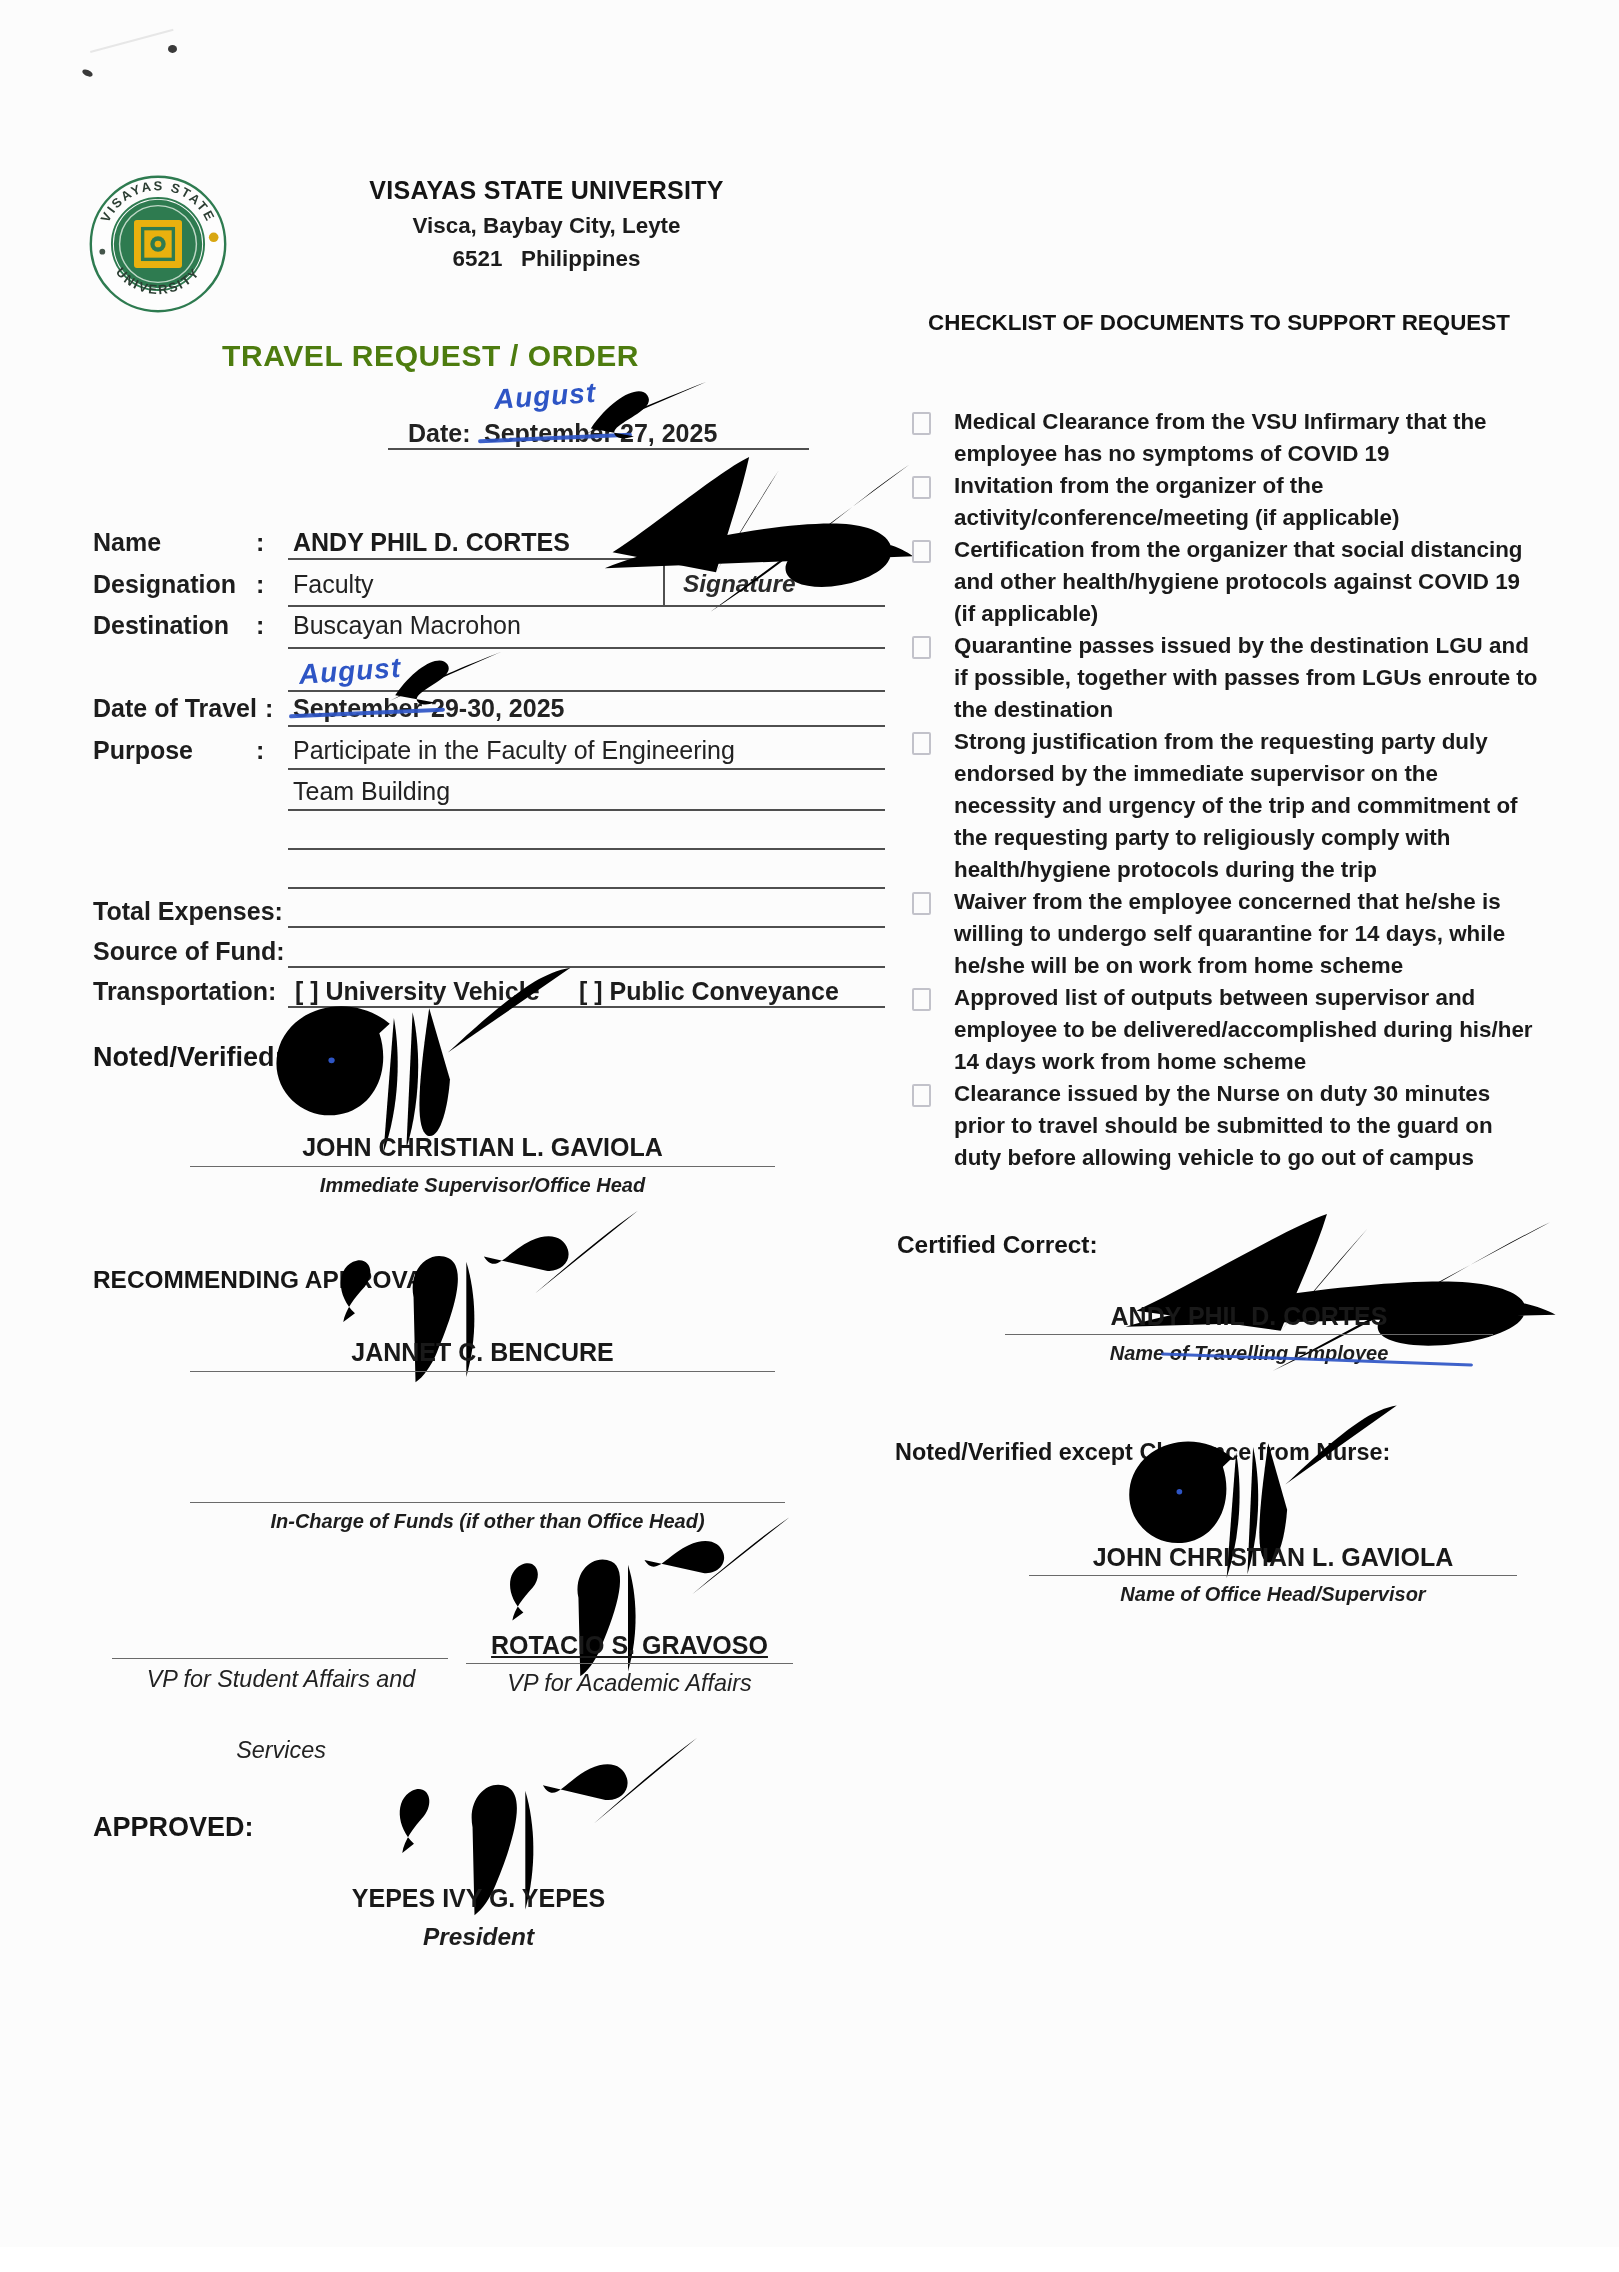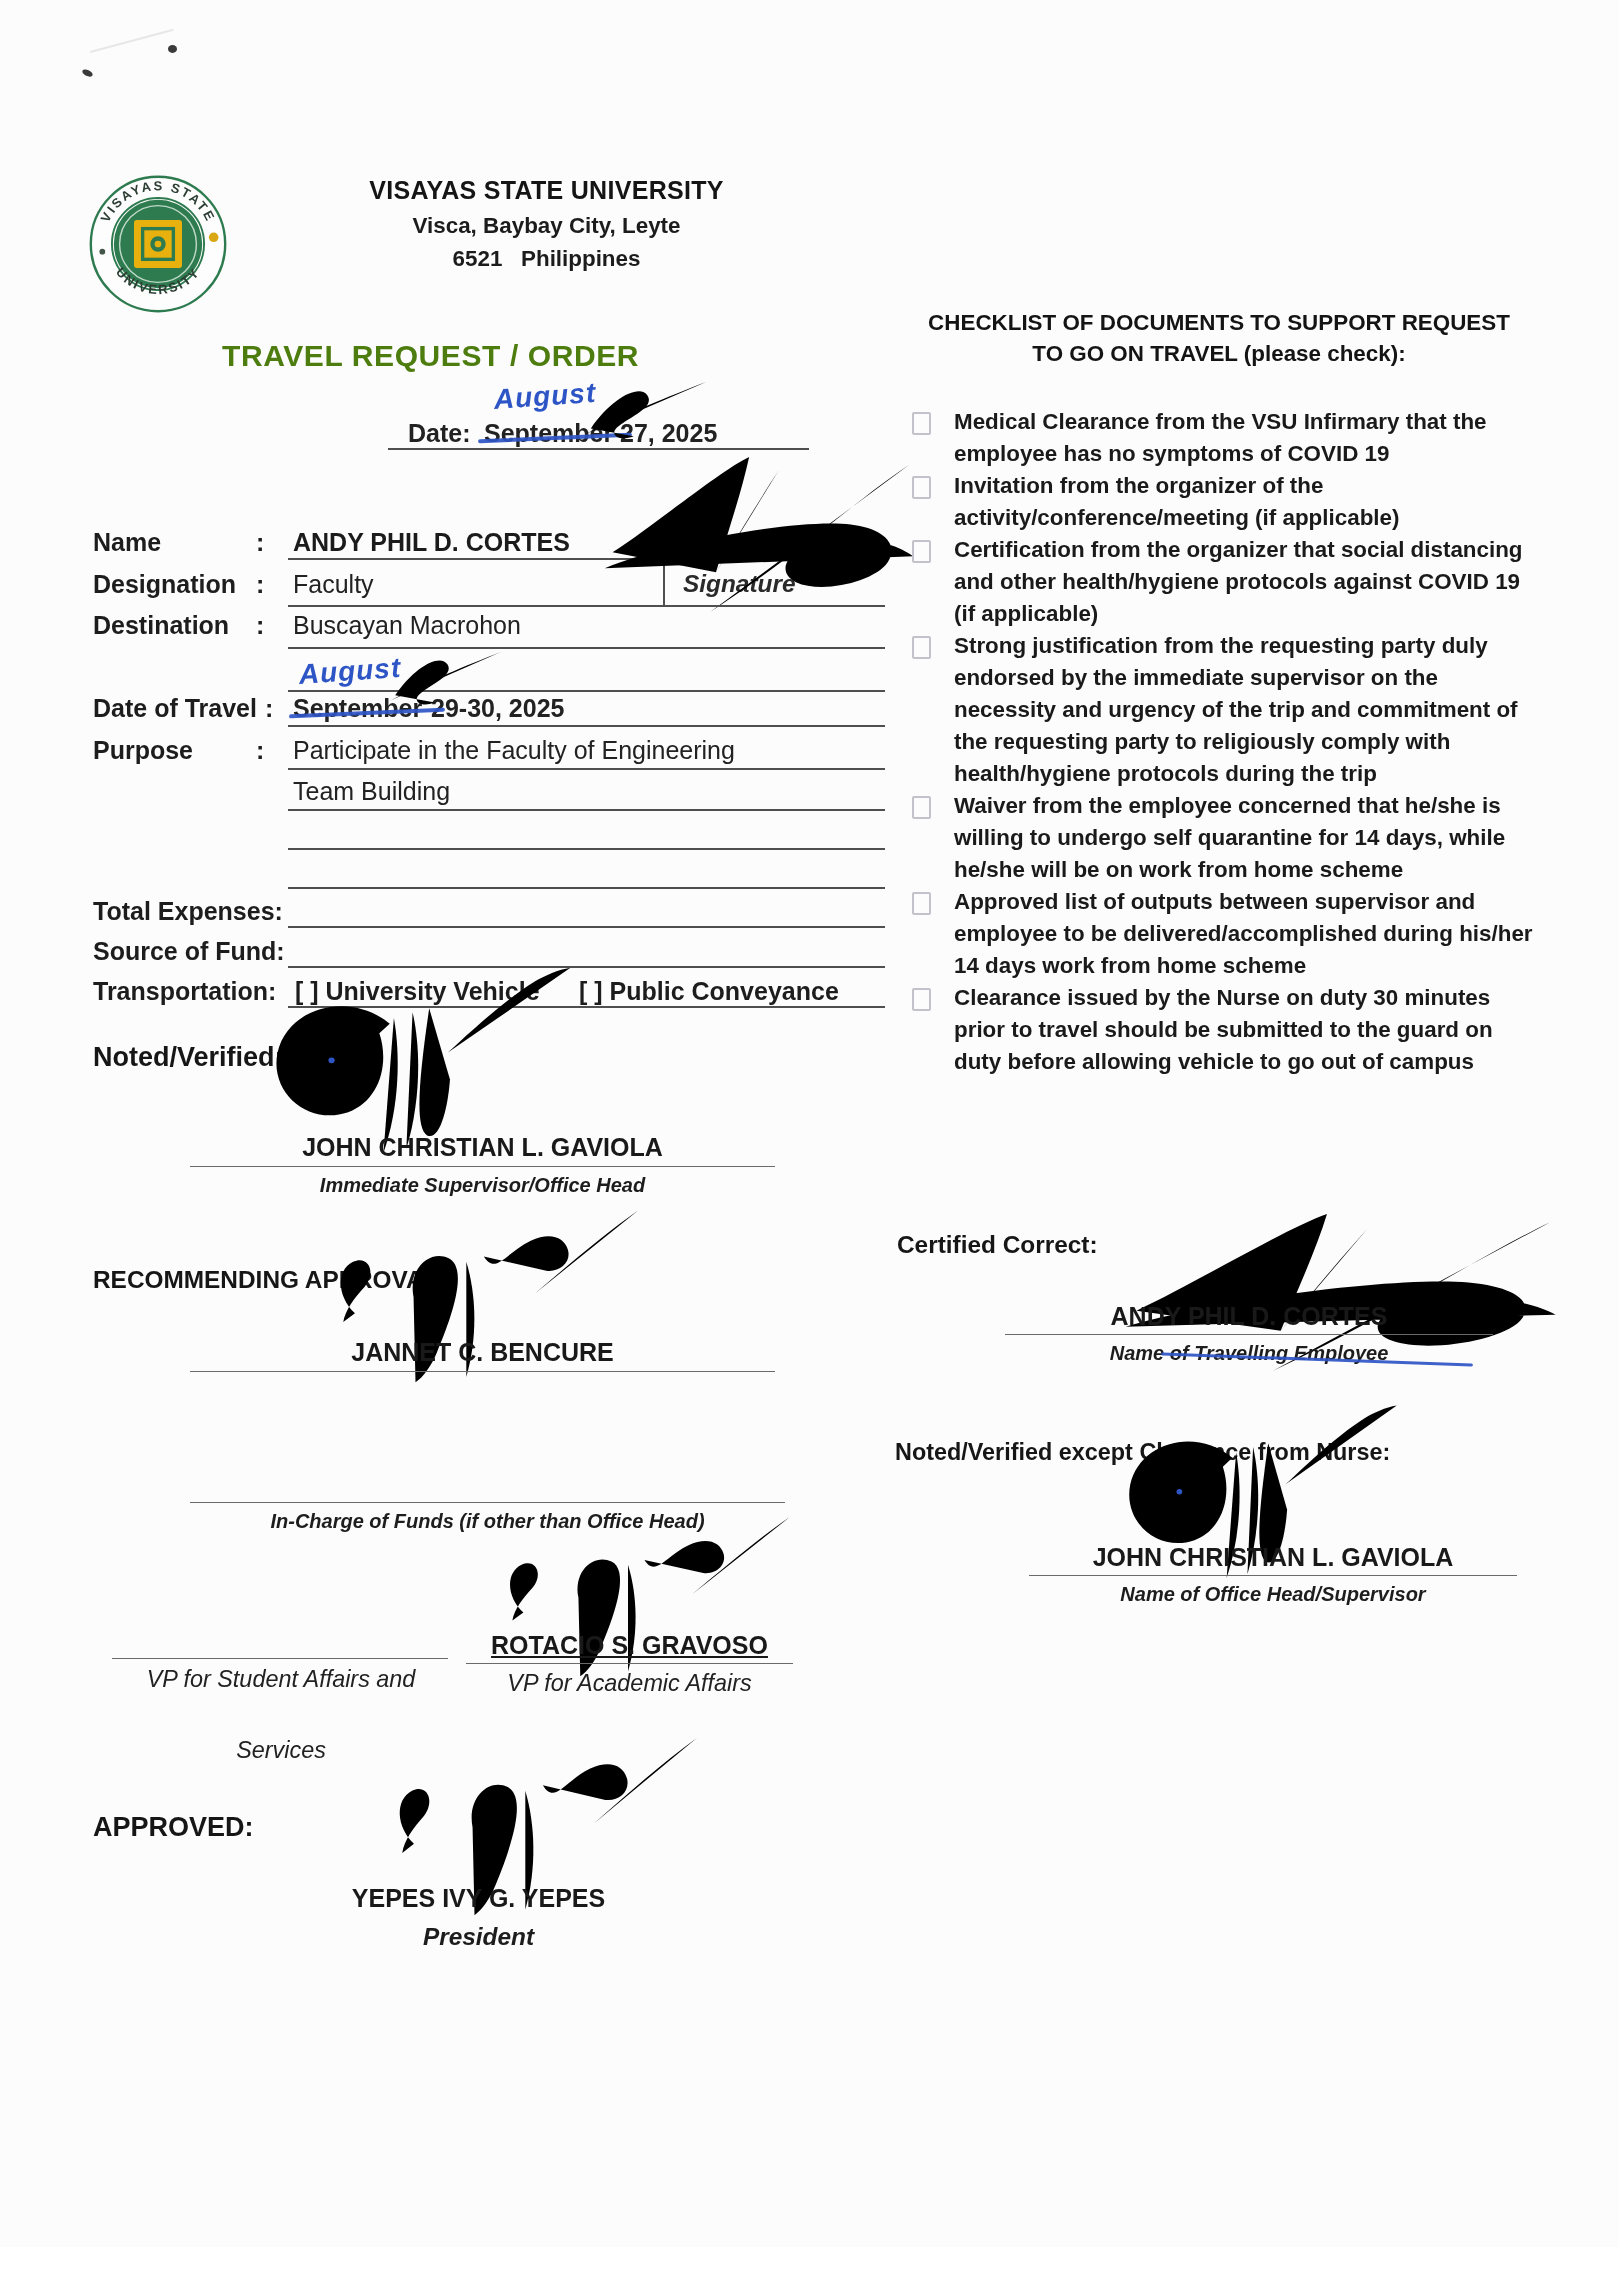--- a/index.html
+++ b/index.html
@@ -206,34 +206,37 @@
   <div class="abs center sigrole-light" style="left:466px;top:1670px;width:327px;font-size:23.4px;">VP for Academic Affairs</div>
 
   <div class="abs heading" style="left:93px;top:1812px;font-size:27px;">APPROVED:</div>
   <svg class="sig-svg" style="left:371px;top:1734px;" width="332" height="183" viewBox="0 0 340 200" preserveAspectRatio="none">
       <use href="#sigC"></use>
     </svg>
   <div class="abs center signame" style="left:293px;top:1884px;width:371px;">YEPES IVY G. YEPES</div>
   <div class="abs center sigrole" style="left:293px;top:1923px;width:371px;font-size:24.4px;">President</div>
 
   <div class="abs center chk-title" style="left:897px;top:310px;width:644px;">CHECKLIST OF DOCUMENTS TO SUPPORT REQUEST</div>
-  <div class="abs center chk-title" style="left:897px;top:341px;width:644px;">TO GO ON TRAVEL (please check):</div>
 
   <div class="abs" style="left:912px;top:406px;width:632px;">
     <div class="chk-item">
       <span class="chk-box"></span>
       <span class="chk-text">Medical Clearance from the VSU Infirmary that the employee has no symptoms of COVID 19</span>
     </div>
     <div class="chk-item">
       <span class="chk-box"></span>
       <span class="chk-text">Invitation from the organizer of the activity/conference/meeting (if applicable)</span>
     </div>
     <div class="chk-item">
       <span class="chk-box"></span>
       <span class="chk-text">Certification from the organizer that social distancing and other health/hygiene protocols against COVID 19 (if applicable)</span>
+    </div>
+    <div class="chk-item">
+      <span class="chk-box"></span>
+      <span class="chk-text">Quarantine passes issued by the destination LGU and if possible, together with passes from LGUs enroute to the destination</span>
     </div>
     <div class="chk-item">
       <span class="chk-box"></span>
       <span class="chk-text">Strong justification from the requesting party duly endorsed by the immediate supervisor on the necessity and urgency of the trip and commitment of the requesting party to religiously comply with health/hygiene protocols during the trip</span>
     </div>
     <div class="chk-item">
       <span class="chk-box"></span>
       <span class="chk-text">Waiver from the employee concerned that he/she is willing to undergo self quarantine for 14 days, while he/she will be on work from home scheme</span>
     </div>
     <div class="chk-item">

